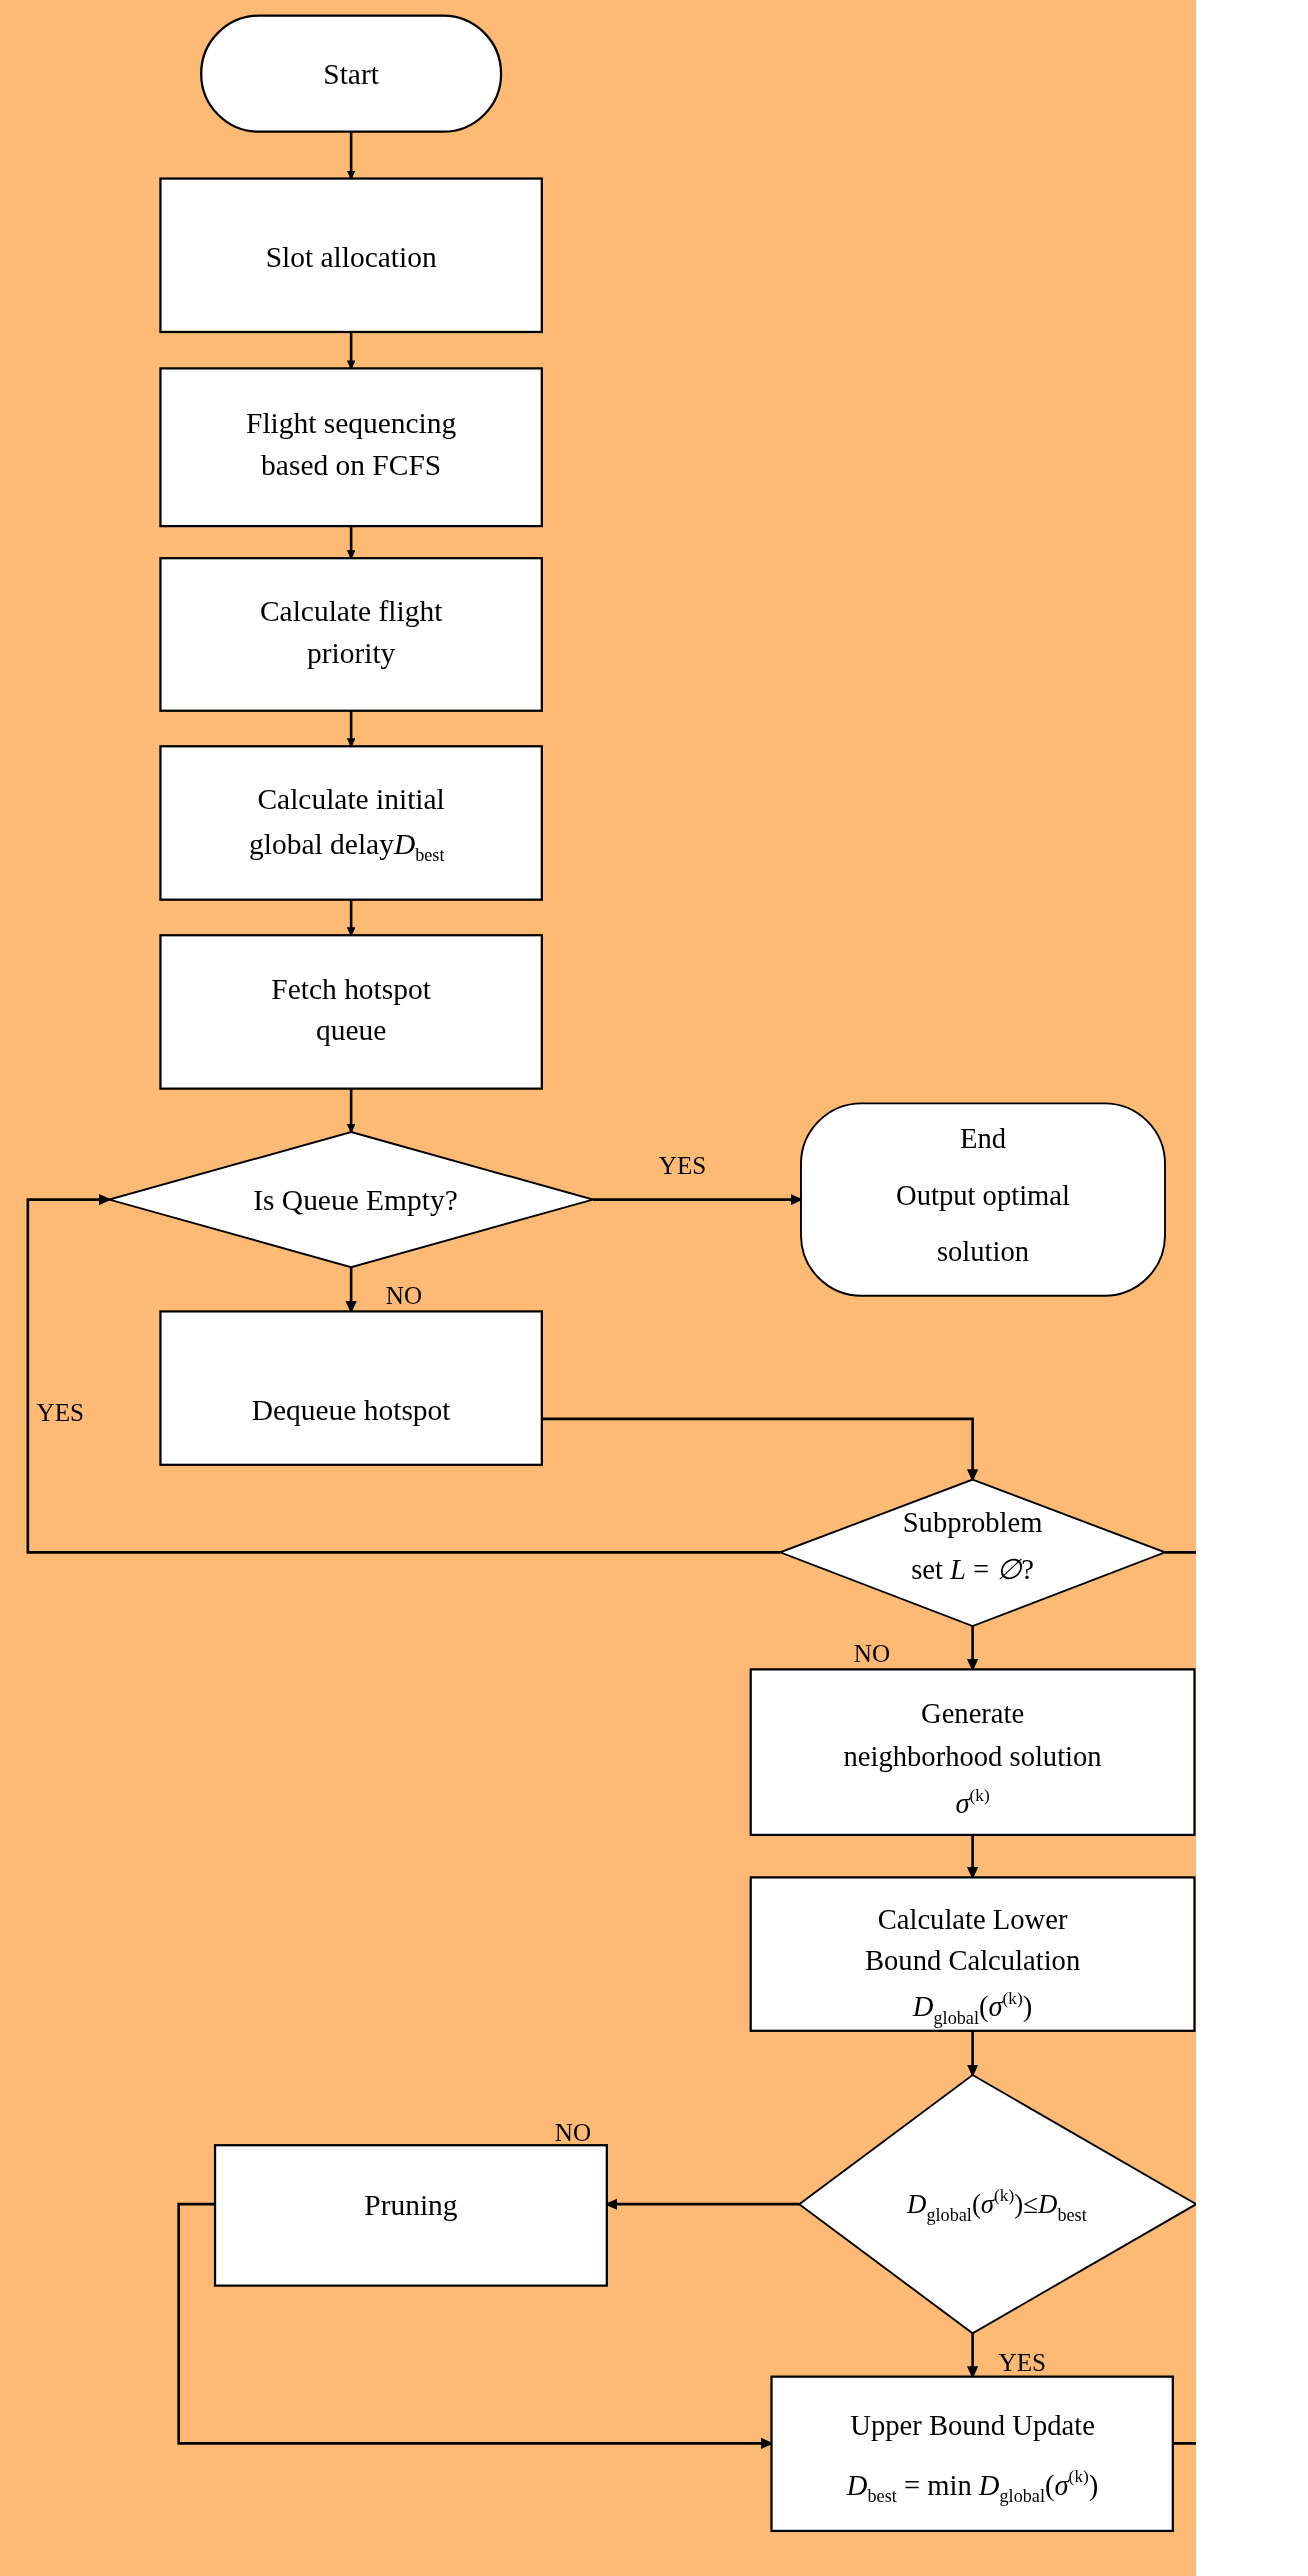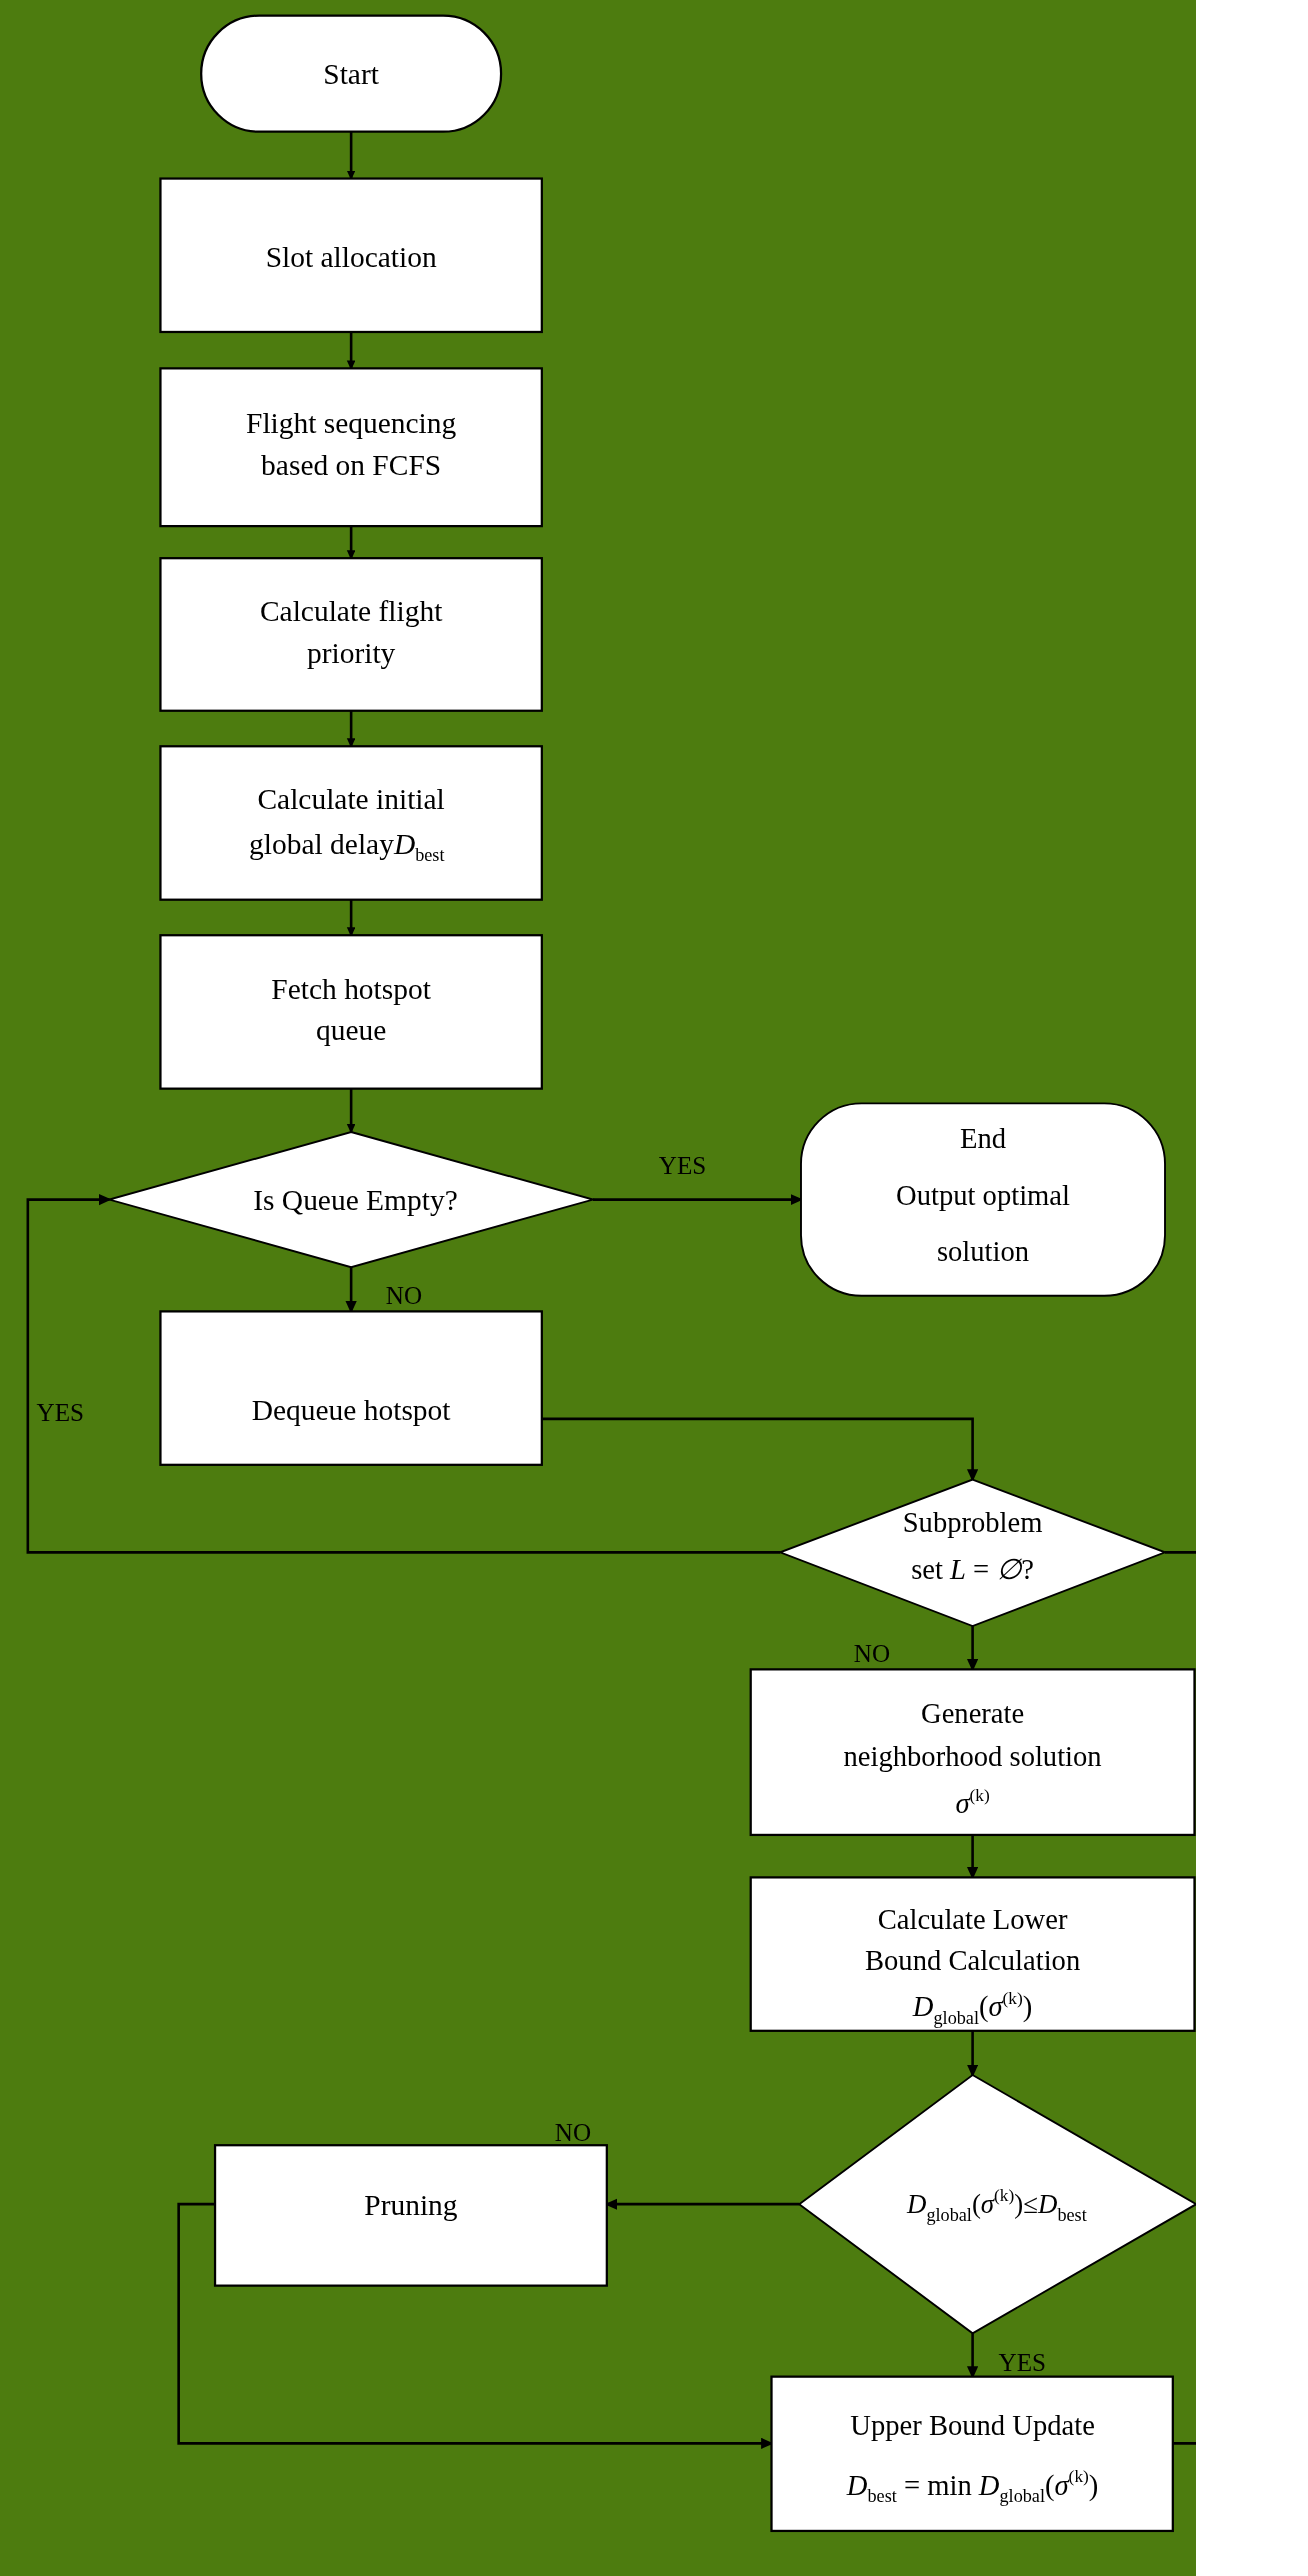--- a/index.html
+++ b/index.html
@@ -1,17 +1,17 @@
 <!DOCTYPE html>
 <html style="font-size:14px"><head>
 <meta charset="utf-8">
 <style>
   html,body{margin:0;padding:0;background:#ffffff;}
   body{font-family:"Liberation Serif", serif;}
-  #stage{position:relative;width:1196px;height:2576px;background:#4d7c0f;overflow:hidden;}
+  #stage{position:relative;width:1196px;height:2576px;background:#fdba74;overflow:hidden;}
   svg{display:block;}
   .nd-text{font-family:"Liberation Serif", serif;fill:#000;text-anchor:middle;}
   .t34{font-size:34px;}
   .t33{font-size:33px;}
   .t31{font-size:31px;}
   .lbl{font-size:29px;font-family:"Liberation Serif", serif;fill:#000;}
   .it{font-style:italic;}
   .sub{font-size:21px;}
   .sup{font-size:20px;}
   .shape{fill:#ffffff;stroke:#000000;stroke-width:2.6;}

